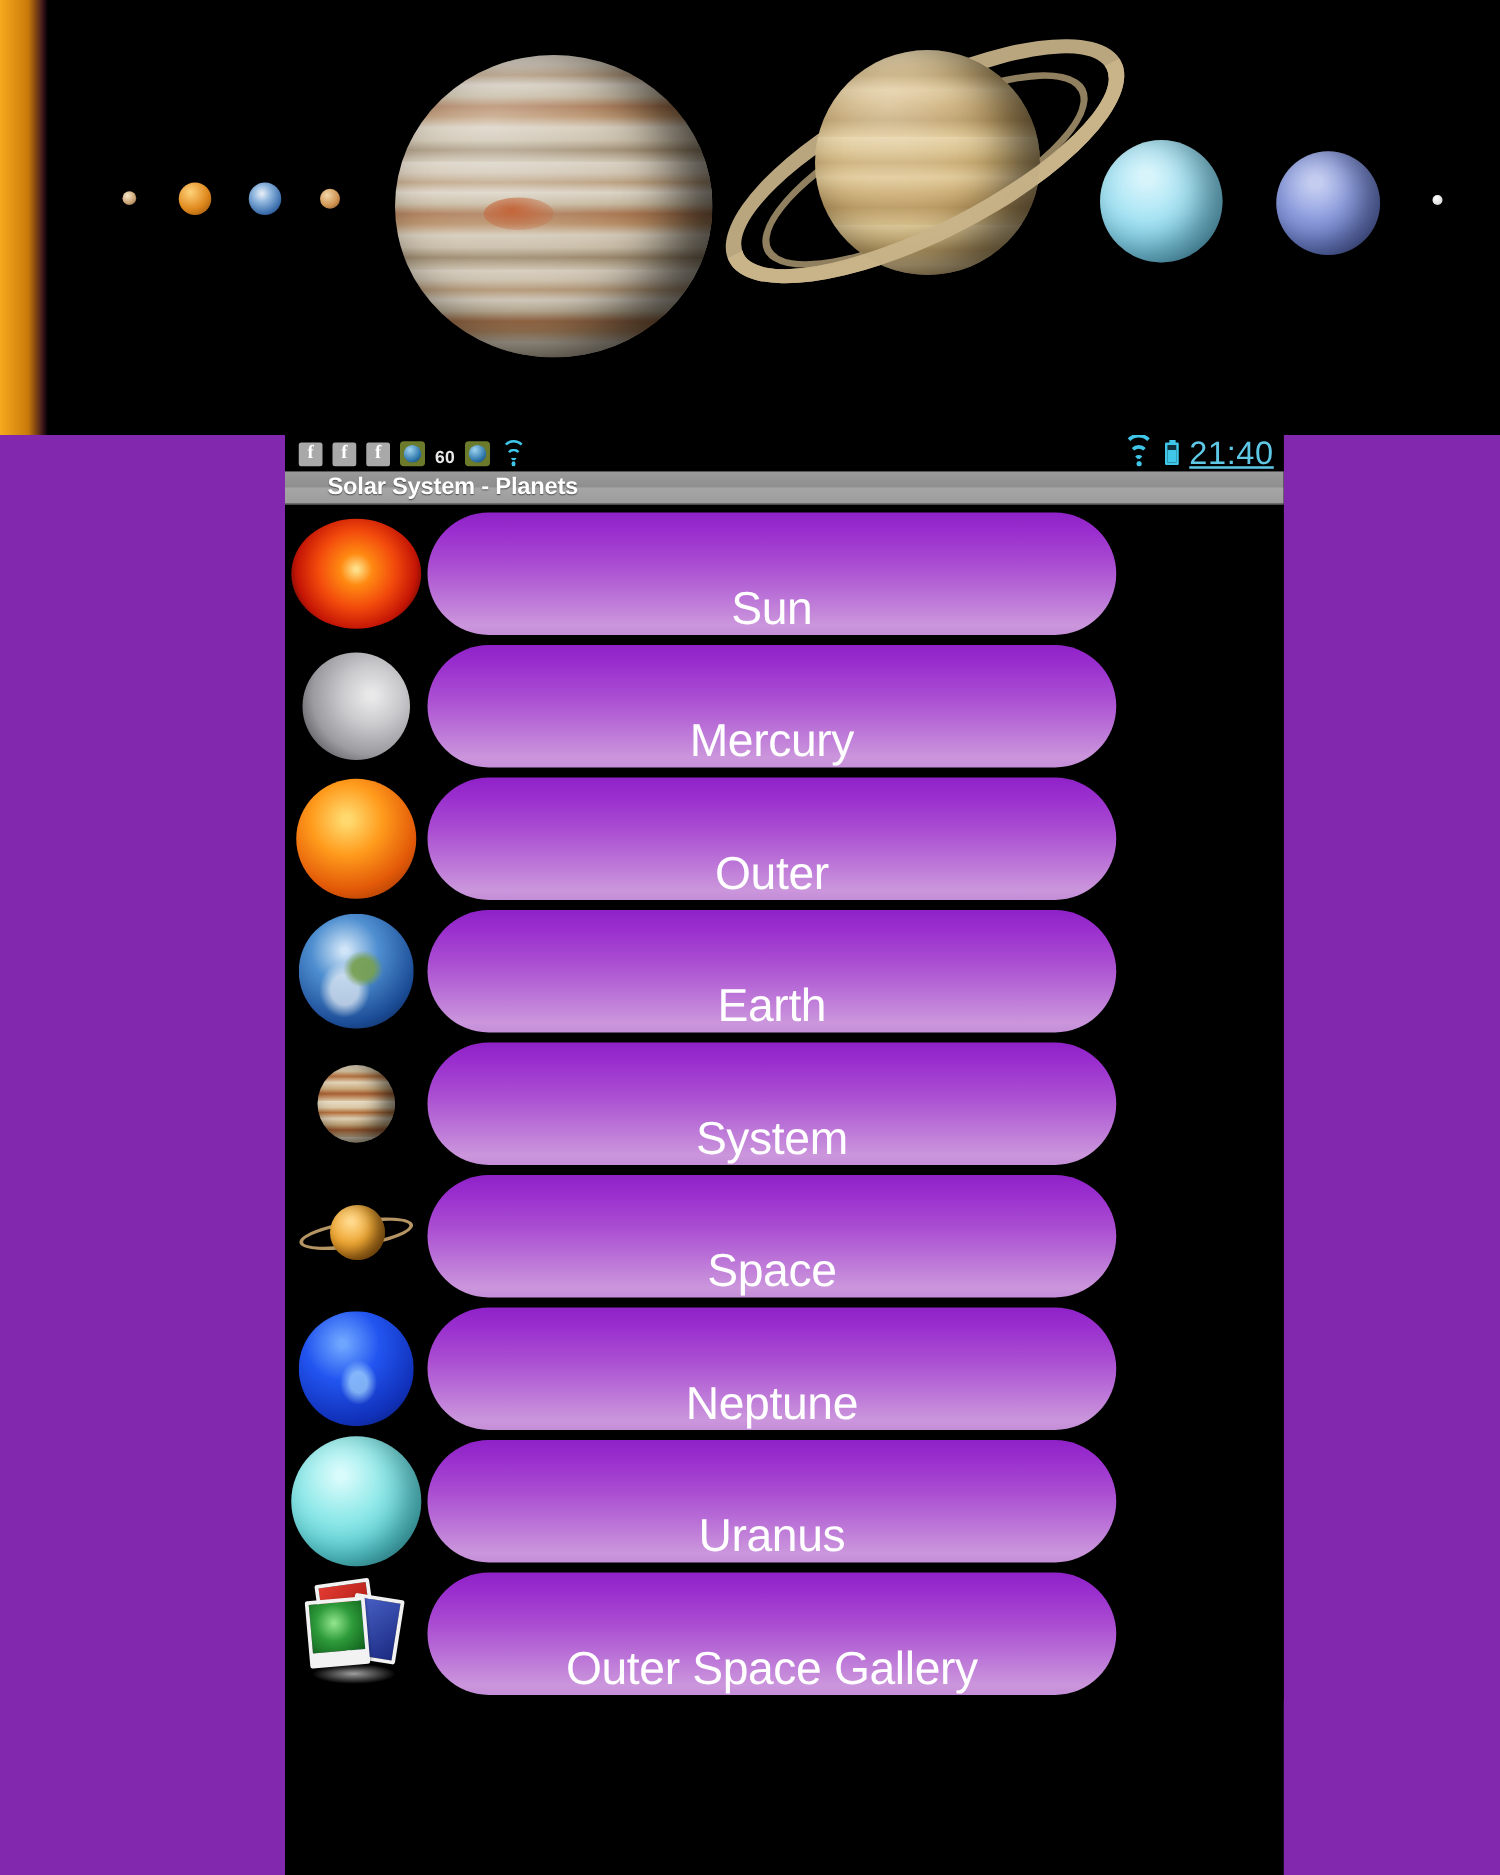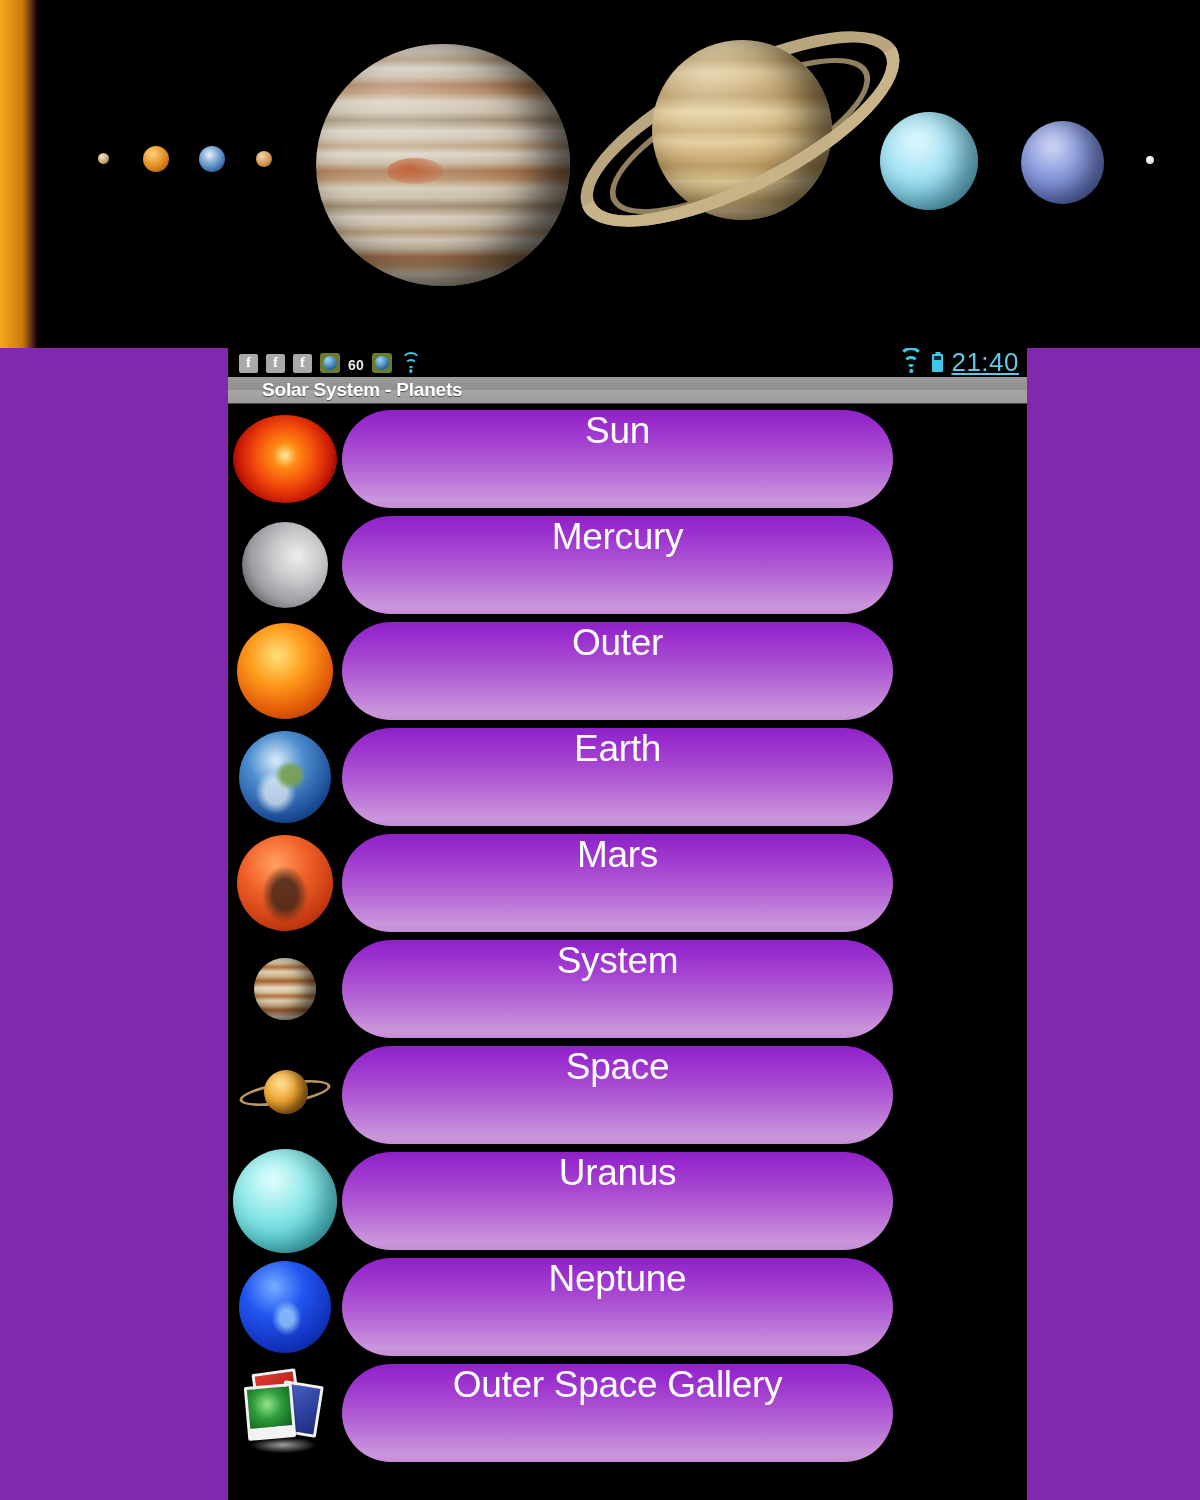--- a/index.html
+++ b/index.html
@@ -151,21 +151,21 @@
   
   #list { position:relative; width:100%; background:#000; padding-top:2px; }
   .row { position:relative; height:106px; display:flex; align-items:center; }
   .icon-cell { width:114px; height:106px; position:relative; flex:0 0 114px; }
   .icon-cell .glyph { position:absolute; left:50%; top:50%; transform:translate(-50%,-50%); }
 
   .btn {
     flex:1 1 auto; margin-left:0px; margin-right:134px; height:98px;
     border-radius:52px;
     background:linear-gradient(to bottom, #8f22c8 0%, #9a2fce 16%, #ab4fd2 44%, #bd78d8 72%, #cb96dc 92%, #c48ed8 100%);
-    display:flex; align-items:flex-start; justify-content:center;
+    display:flex; align-items:flex-end; justify-content:center;
     box-shadow:0 1px 2px rgba(0,0,0,0.6);
   }
   .btn span {
     color:#ffffff; font:400 37px "Liberation Sans", sans-serif;
     letter-spacing:-0.3px;
   }
 
   
   .g { border-radius:50%; display:block; }
   .g-sun { width:104px; height:88px; border-radius:50%;
@@ -306,28 +306,20 @@
 
     <div class="row">
       <div class="icon-cell">
         <div class="glyph g g-earth"></div>
       </div>
       <div class="btn">
         <span>Earth</span>
       </div>
     </div>
 
-    <div class="row">
-      <div class="icon-cell">
-        <div class="glyph g g-mars"></div>
-      </div>
-      <div class="btn">
-        <span>Mars</span>
-      </div>
-    </div>
 
     <div class="row">
       <div class="icon-cell">
         <div class="glyph g g-jupiter"></div>
       </div>
       <div class="btn">
         <span>System</span>
       </div>
     </div>
 
@@ -338,33 +330,33 @@
             <div class="body"></div>
         </div>
       </div>
       <div class="btn">
         <span>Space</span>
       </div>
     </div>
 
     <div class="row">
       <div class="icon-cell">
+        <div class="glyph g g-neptune"></div>
+      </div>
+      <div class="btn">
+        <span>Neptune</span>
+      </div>
+    </div>
+
+    <div class="row">
+      <div class="icon-cell">
         <div class="glyph g g-uranus"></div>
       </div>
       <div class="btn">
         <span>Uranus</span>
-      </div>
-    </div>
-
-    <div class="row">
-      <div class="icon-cell">
-        <div class="glyph g g-neptune"></div>
-      </div>
-      <div class="btn">
-        <span>Neptune</span>
       </div>
     </div>
 
     <div class="row">
       <div class="icon-cell">
         <div class="glyph gallery-g">
           <div class="shadow"></div>
           <div class="ph red"></div>
           <div class="ph blue"></div>
           <div class="ph green"></div>

